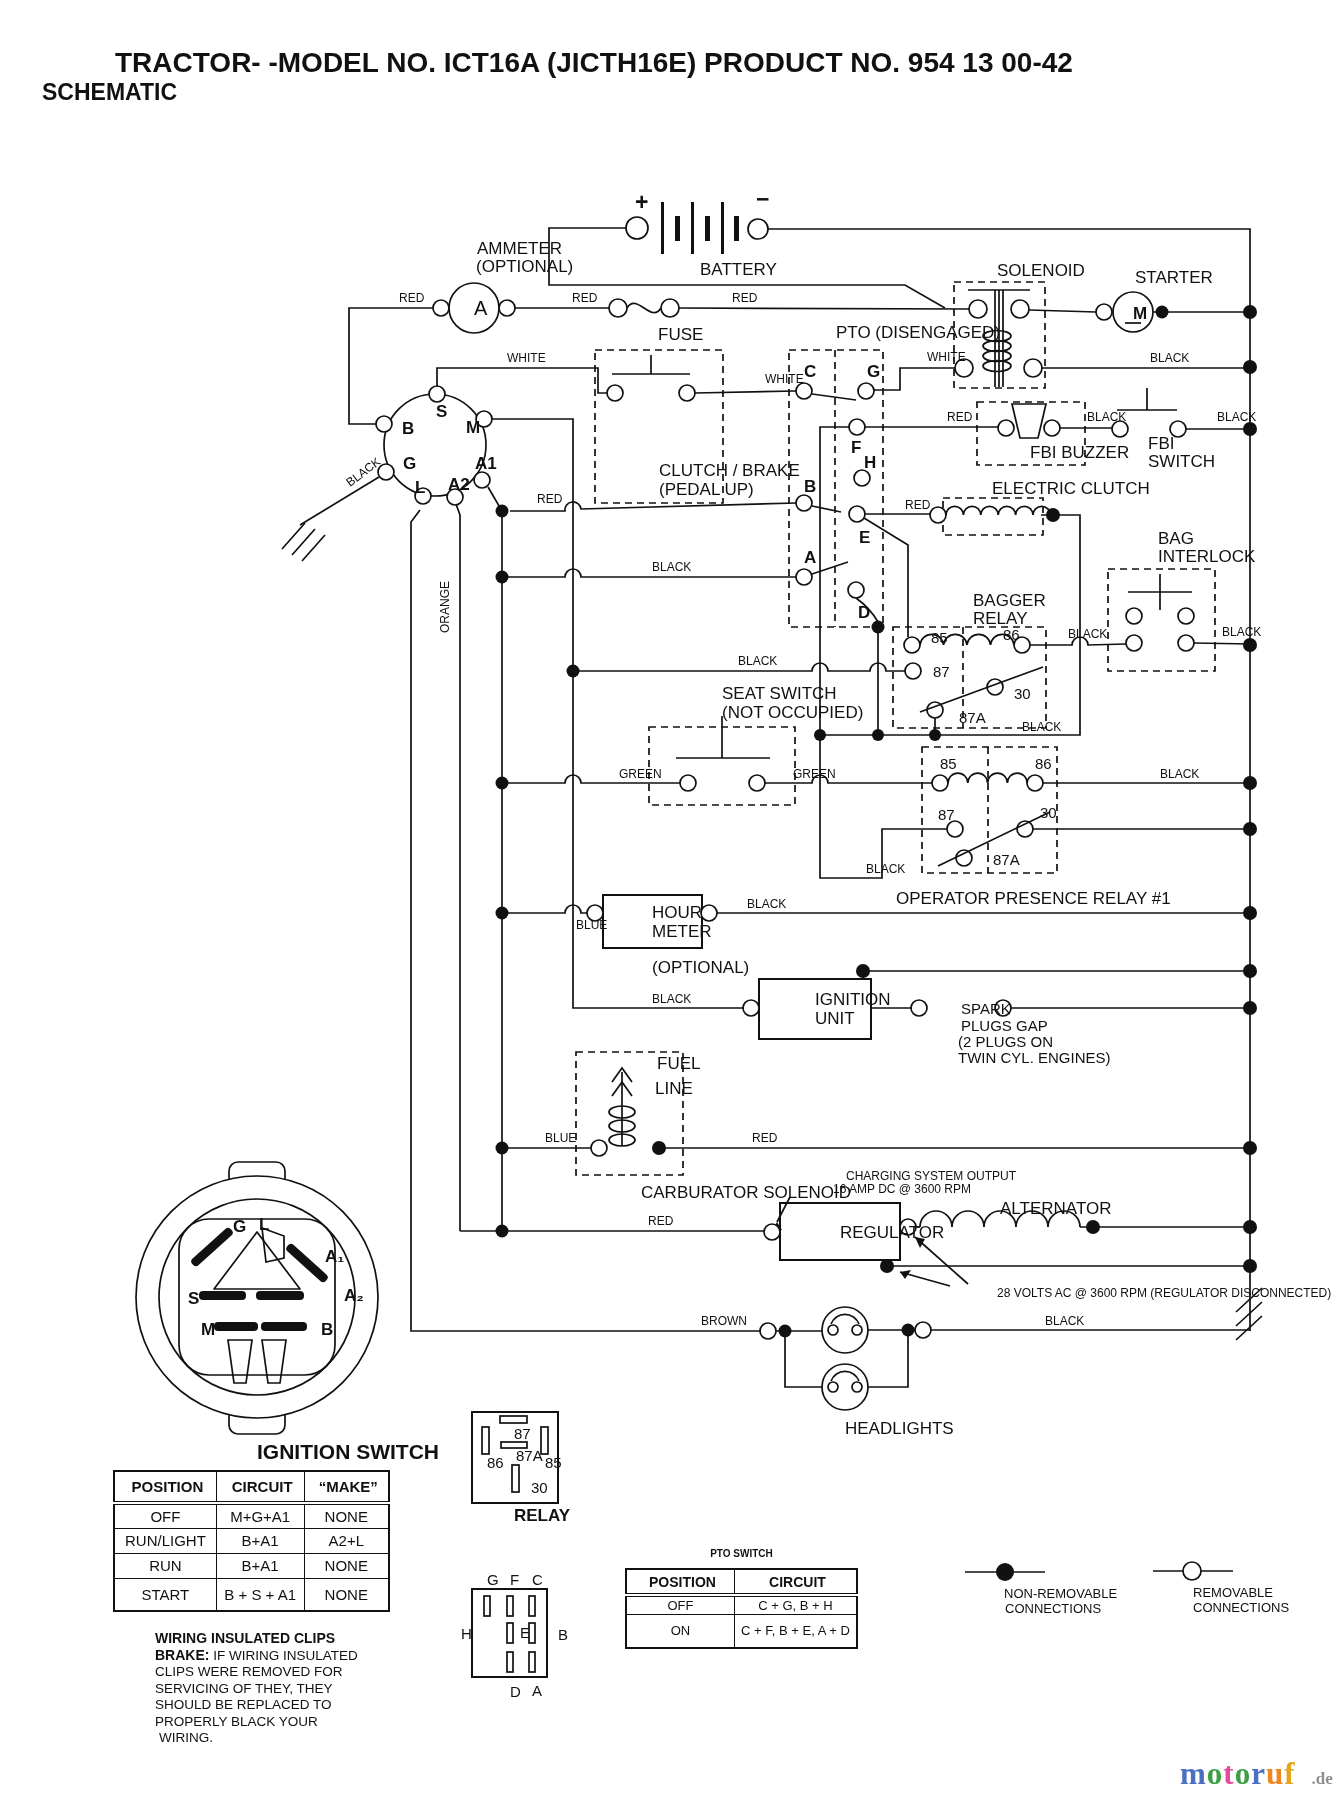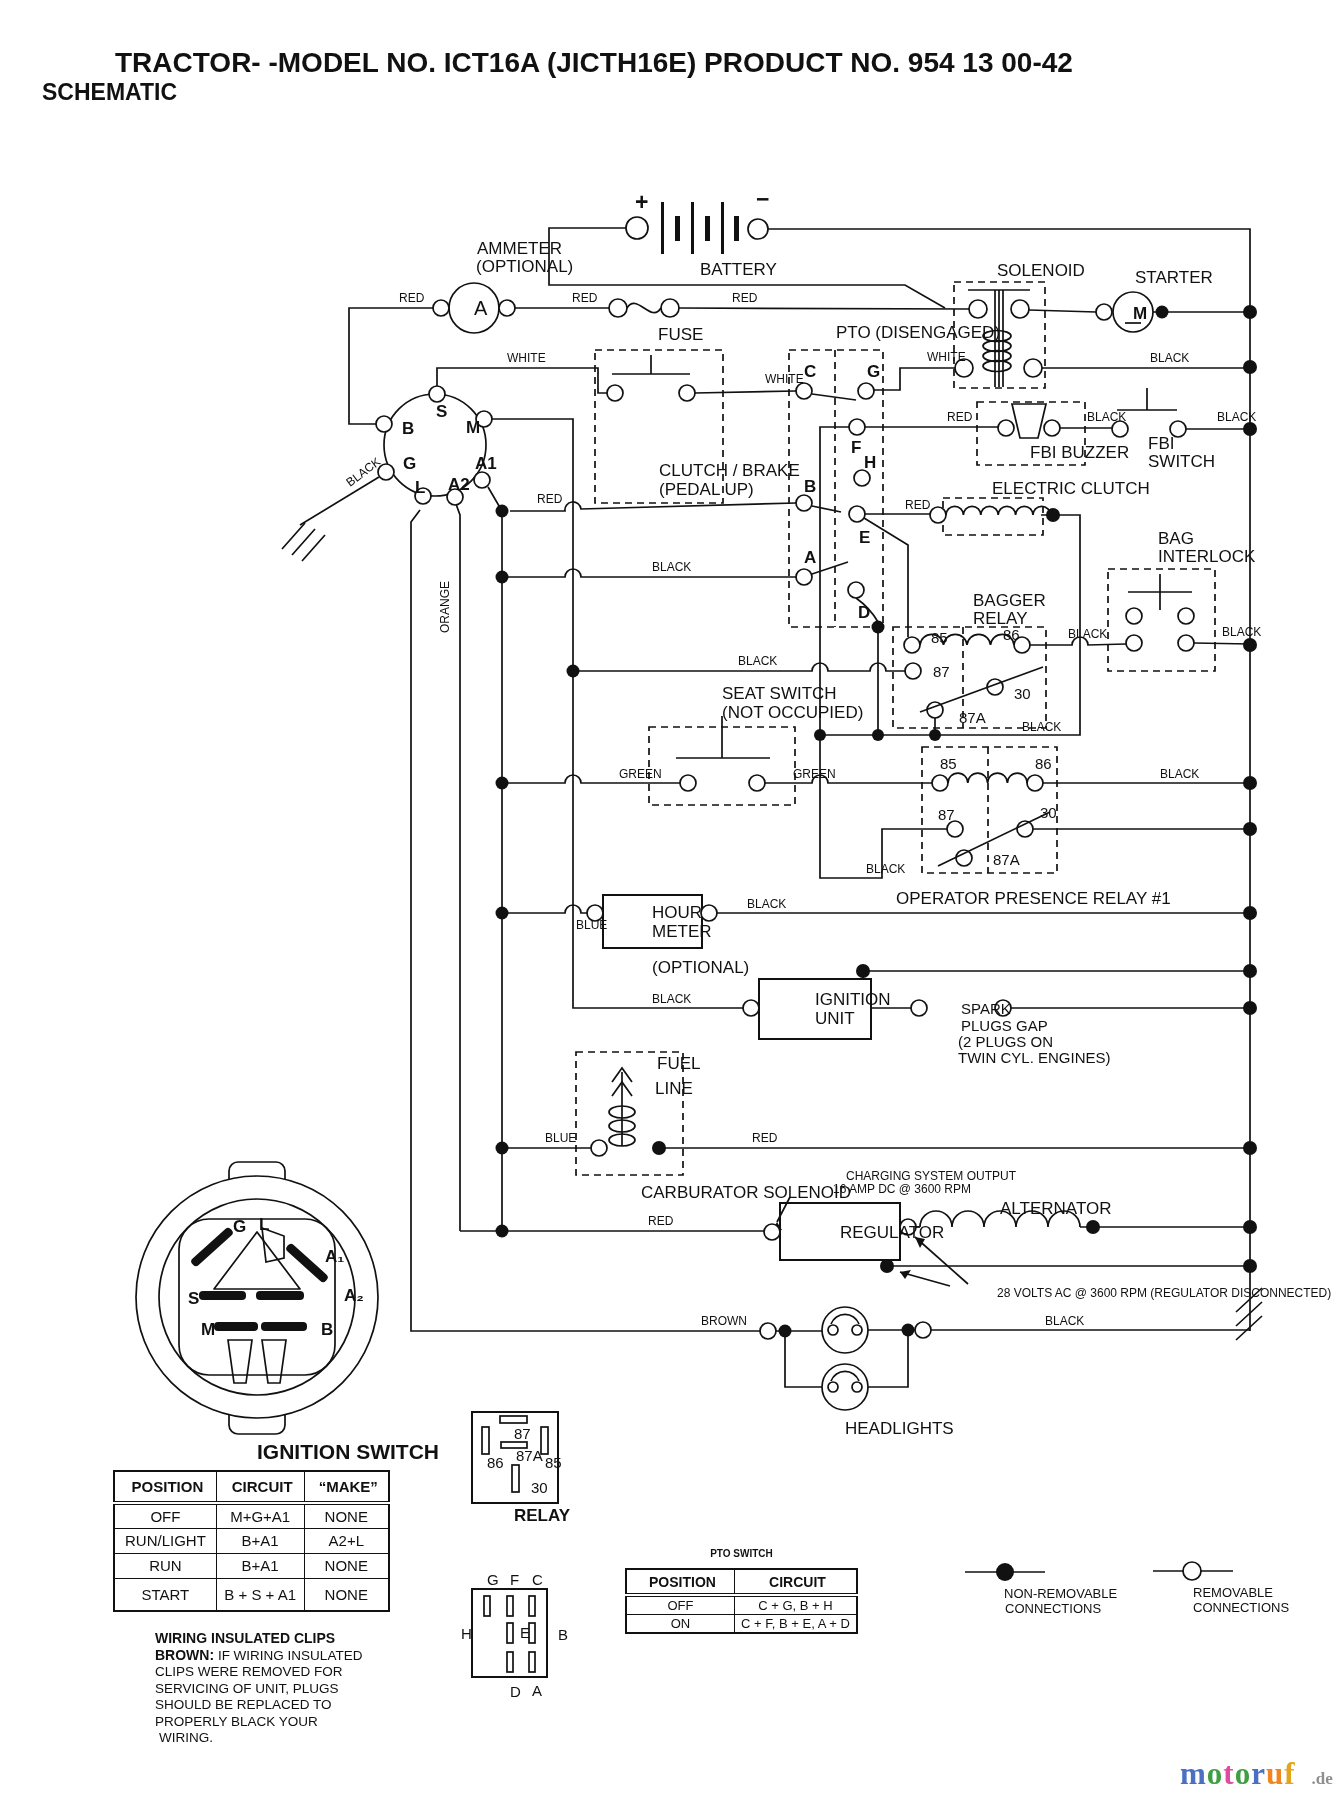--- a/index.html
+++ b/index.html
@@ -566,35 +566,35 @@
         <tr style="height:26px;">
           <th style="width:105px;font-size:14px;">POSITION</th>
           <th style="width:128px;font-size:14px;">CIRCUIT</th>
         </tr>
       </thead>
       <tbody style="font-size:13px;">
         <tr style="height:19px;">
           <td>OFF</td>
           <td>C + G, B + H</td>
         </tr>
-        <tr style="height:19px;">
+        <tr style="height:34px;">
           <td>ON</td>
           <td>C + F, B + E, A + D</td>
         </tr>
       </tbody>
     </table>
   </div>
 
   
   <div id="note">
     <div class="nt">WIRING INSULATED CLIPS</div>
-    <div><span class="nt">BROWN:</span>
+    <div><span class="nt">BRAKE:</span>
       <span>IF WIRING INSULATED</span></div>
     <div>CLIPS WERE REMOVED FOR</div>
-    <div>SERVICING OF UNIT, PLUGS</div>
+    <div>SERVICING OF THEY, THEY</div>
     <div>SHOULD BE REPLACED TO</div>
     <div>PROPERLY BLACK YOUR</div>
     <div style="padding-left:4px;">WIRING.</div>
   </div>
 
   
   <div id="logo">
     <span style="color: rgb(74, 111, 195);">m</span><span style="color: rgb(61, 158, 66);">o</span><span style="color: rgb(225, 74, 158);">t</span><span style="color: rgb(61, 158, 66);">o</span><span style="color: rgb(74, 111, 195);">r</span><span style="color: rgb(240, 134, 31);">u</span><span style="color: rgb(226, 165, 27);">f</span><span class="de" style="color: rgb(143, 143, 143); margin-left: 16px;">.de</span>
   </div>
 

